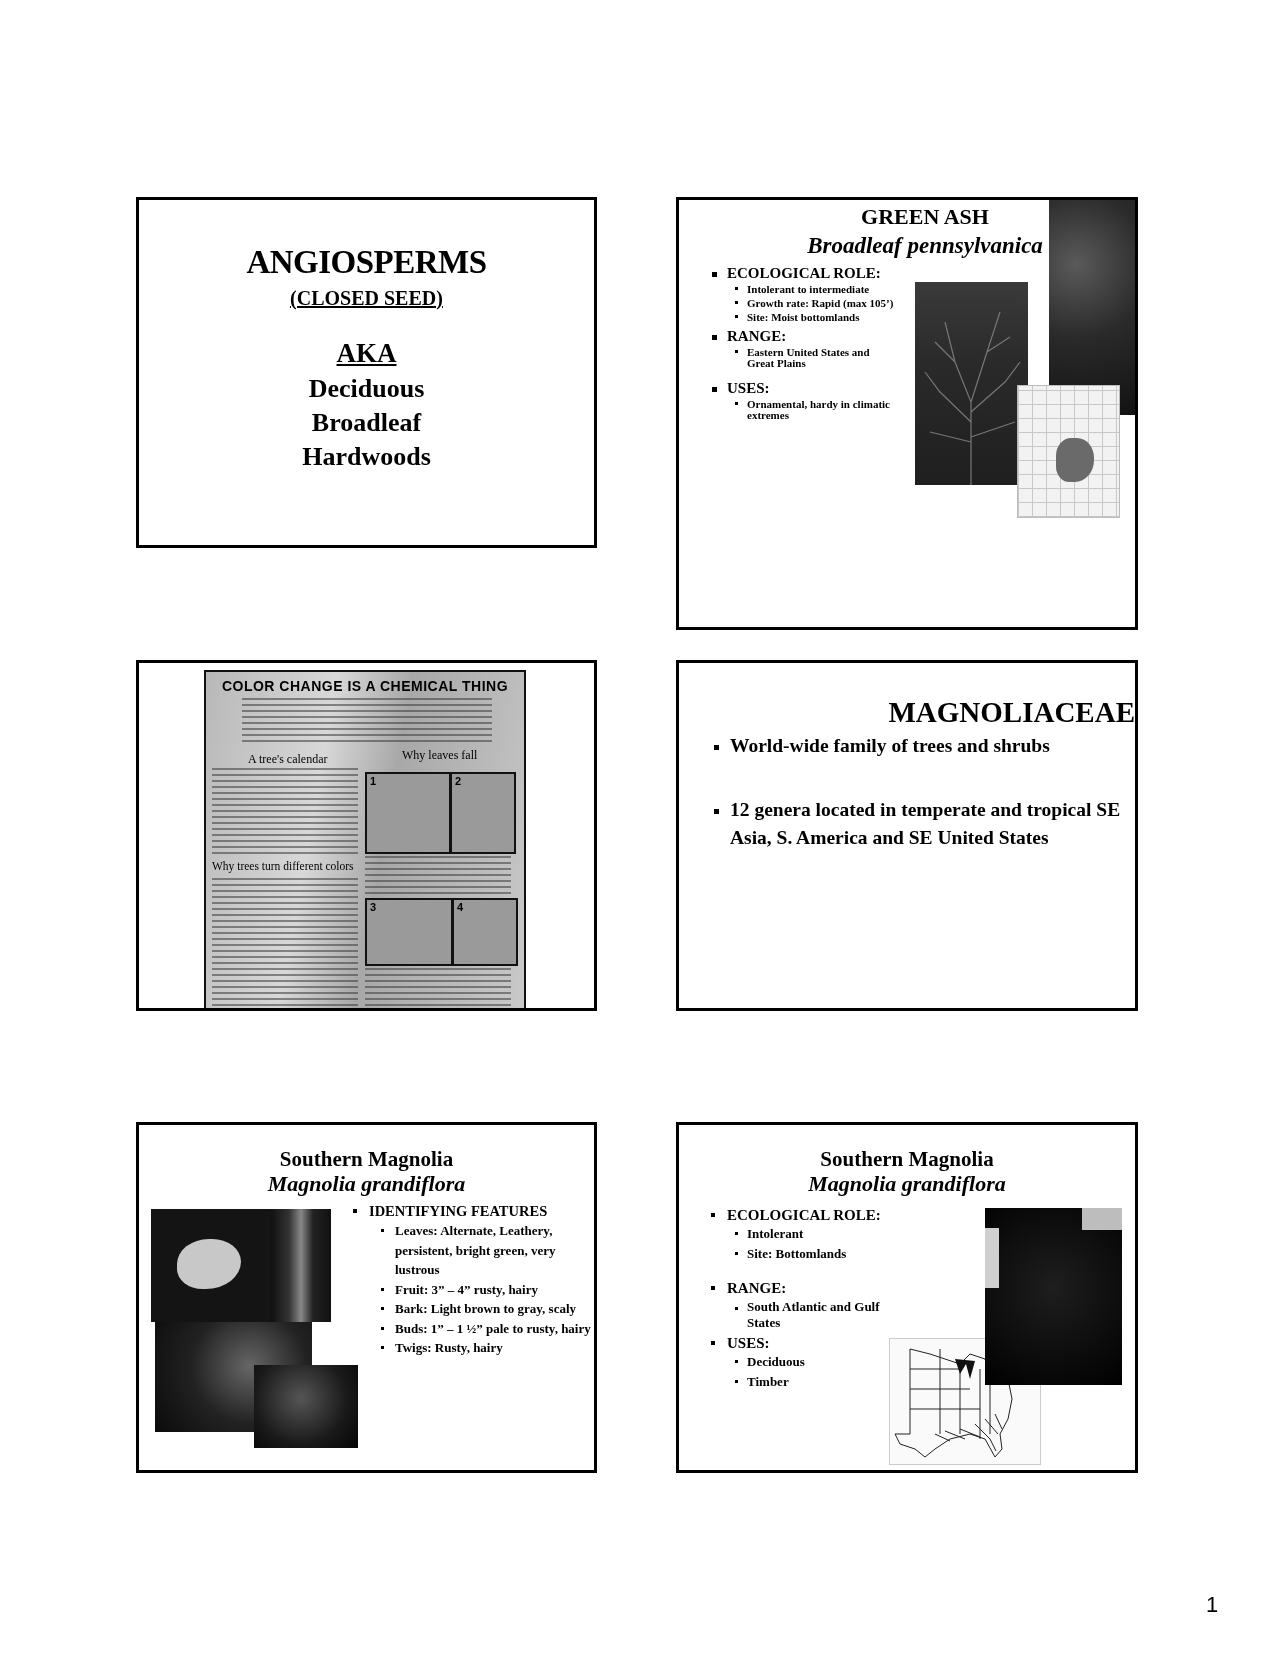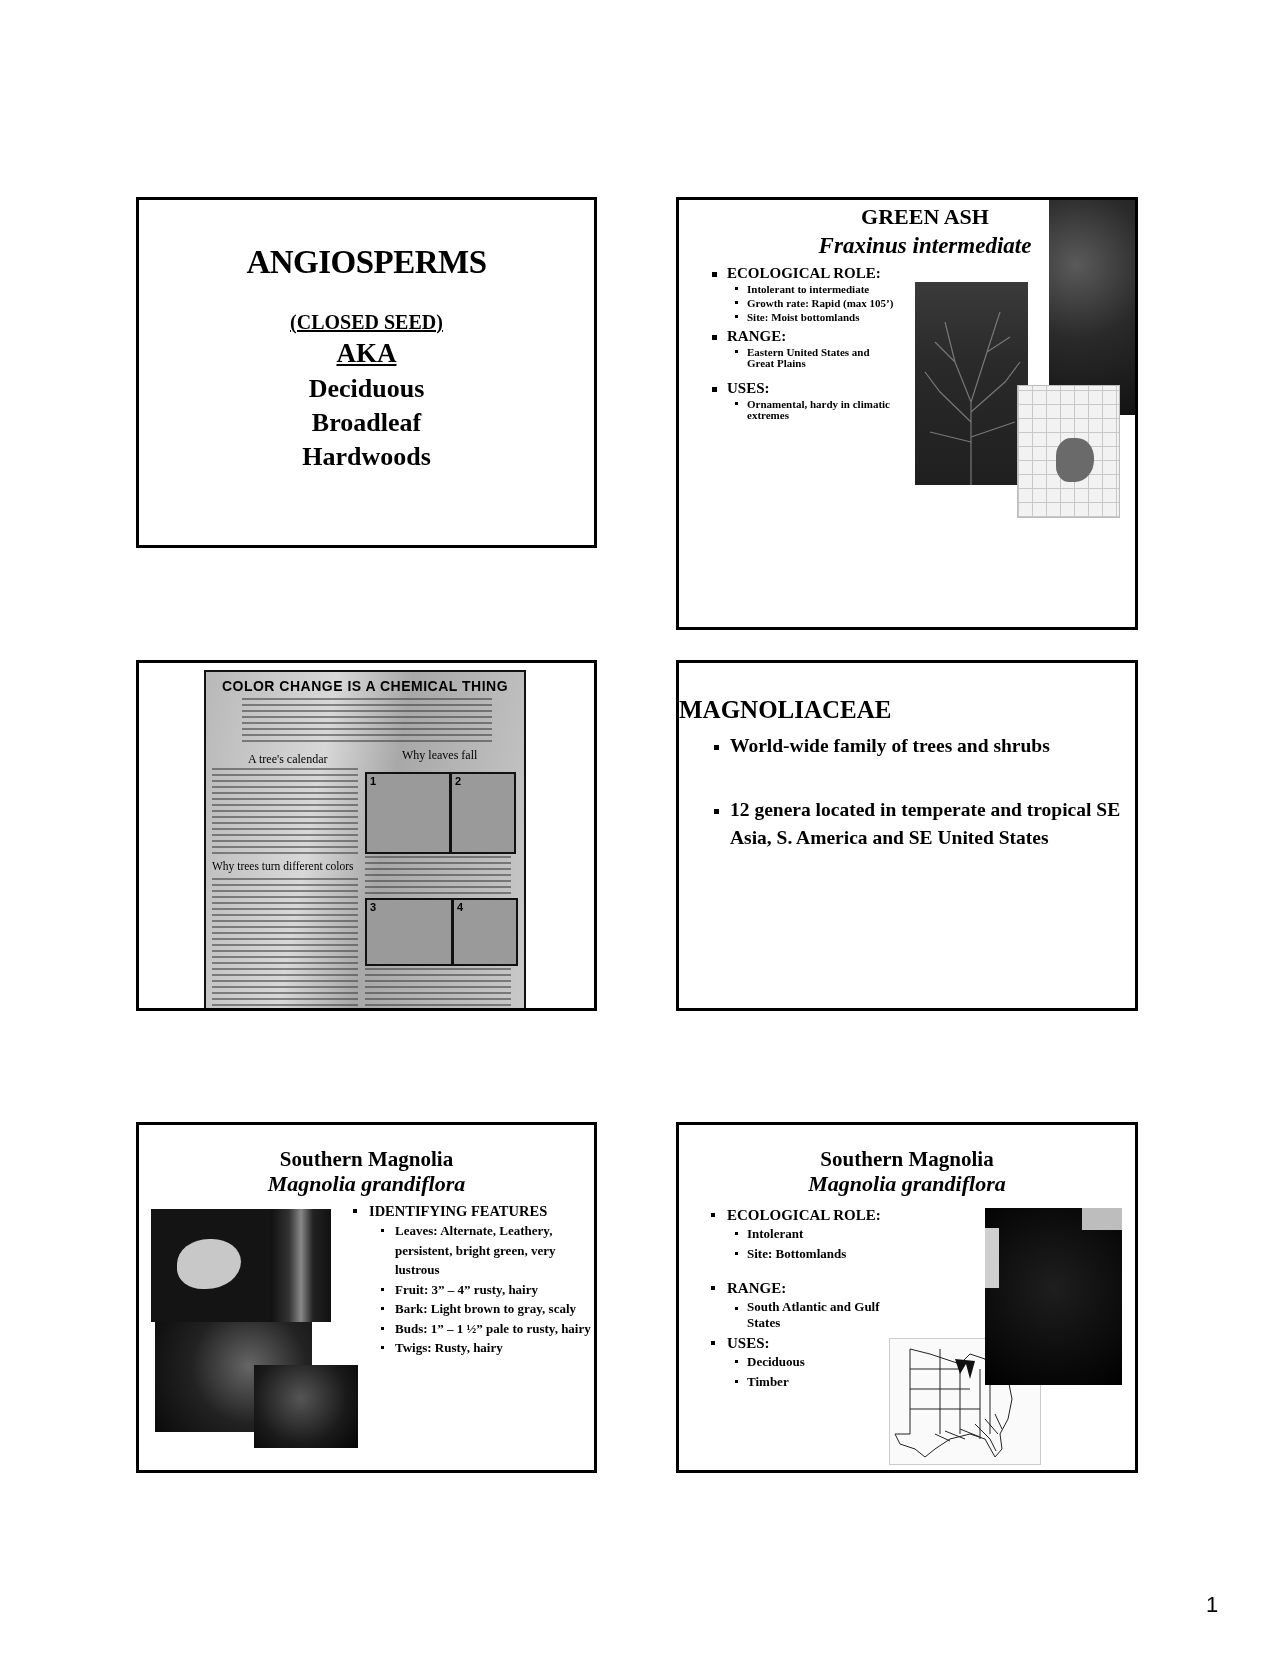--- a/index.html
+++ b/index.html
@@ -10,21 +10,21 @@
   #s1 { left:136px; top:197px; width:461px; height:351px; }
   #s2 { left:676px; top:197px; width:462px; height:433px; }
   #s3 { left:136px; top:660px; width:461px; height:351px; }
   #s4 { left:676px; top:660px; width:462px; height:351px; }
   #s5 { left:136px; top:1122px; width:461px; height:351px; }
   #s6 { left:676px; top:1122px; width:462px; height:351px; }
   .i { font-style:italic; }
 
   
   .s1-title { position:absolute; left:0; right:0; top:44px; font-size:33px; font-weight:bold; text-align:center; letter-spacing:-0.5px; }
-  .s1-sub { position:absolute; left:0; right:0; top:87px; font-size:20px; font-weight:bold; text-align:center; text-decoration:underline;margin-top:24px; }
+  .s1-sub { position:absolute; left:0; right:0; top:87px; font-size:20px; font-weight:bold; text-align:center; text-decoration:underline; }
   .s1-aka { position:absolute; left:0; right:0; top:138px; font-size:27px; font-weight:bold; text-align:center; text-decoration:underline; }
   .s1-lines { position:absolute; left:0; right:0; top:172px; text-align:center; }
   .s1-lines div { font-size:26px; font-weight:bold; line-height:34px; }
 
   
   ul.l1 { list-style:none; margin:0; padding:0; }
   ul.l1 > li { position:relative; padding-left:18px; font-weight:bold; }
   ul.l1 > li::before { content:""; position:absolute; left:3px; width:5px; height:5px; background:#000; }
   ul.l2 { list-style:none; margin:0; padding:0; }
   ul.l2 > li { position:relative; padding-left:20px; }
@@ -52,21 +52,21 @@
   .poster { position:absolute; left:65px; top:7px; width:322px; height:340px;
             background:linear-gradient(100deg,#b8b8b8 0%,#d8d8d8 35%,#a8a8a8 55%,#c9c9c9 100%);
             border:2px solid #111; box-sizing:border-box; font-family:"Liberation Sans", sans-serif; overflow:hidden; }
   .poster-title { position:absolute; left:6px; right:6px; top:6px; font-size:14px; font-weight:bold; text-align:center; letter-spacing:0.5px; }
   .poster-h { position:absolute; font-family:"Liberation Serif", serif; font-size:11px; }
   .poster-text { position:absolute; background:repeating-linear-gradient(180deg,#3a3a3a 0 2px,transparent 2px 6px); opacity:0.55; }
   .poster-box { position:absolute; border:2px solid #111; background:#9a9a9a; }
   .poster-num { position:absolute; left:3px; top:1px; font-size:11px; font-weight:bold; }
 
   
-  .s4-title { position:absolute; left:0; right:0; top:33px; text-align:left; font-size:25px; font-weight:bold; }
+  .s4-title { position:absolute; left:0; right:0; top:33px; text-align:right; font-size:29px; font-weight:bold; }
   .s4-list { position:absolute; left:33px; top:69px; width:410px; }
   .s4-list ul.l1 > li { font-size:19.5px; line-height:28px; }
   .s4-list ul.l1 > li::before { top:13px; width:5px; height:5px; left:2px; }
 
   
   .s5-title { position:absolute; left:0; right:0; top:22px; text-align:center; font-size:21px; font-weight:bold; }
   .s5-sci { position:absolute; left:0; right:0; top:46px; text-align:center; font-size:22px; font-style:italic; font-weight:bold; }
   .s5-list { position:absolute; left:212px; top:78px; width:245px; }
   .s5-list ul.l1 > li { font-size:14.5px; line-height:16px; }
   .s5-list ul.l1 > li::before { top:6px; left:2px; width:4px; height:4px; }
@@ -94,21 +94,21 @@
   <div class="s1-aka">AKA</div>
   <div class="s1-lines">
     <div>Deciduous</div>
     <div>Broadleaf</div>
     <div>Hardwoods</div>
   </div>
 </div>
 
 <div class="slide" id="s2">
   <div class="s2-title">GREEN ASH</div>
-  <div class="s2-sci">Fraxinus intermediate</div>
+  <div class="s2-sci">Broadleaf pennsylvanica</div>
   <div class="s2-list">
     <ul class="l1">
       <li>
         <span>ECOLOGICAL ROLE:</span>
         <ul class="l2">
           <li>Intolerant to intermediate</li>
           <li>Growth rate: Rapid (max 105’)</li>
           <li>Site: Moist bottomlands</li>
         </ul>
       </li>

